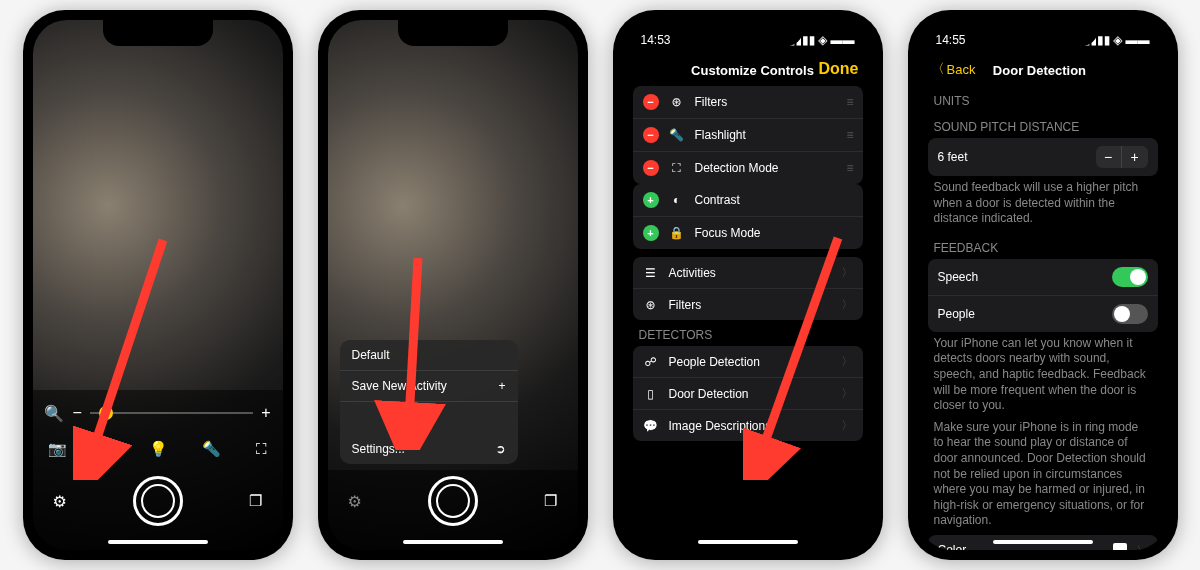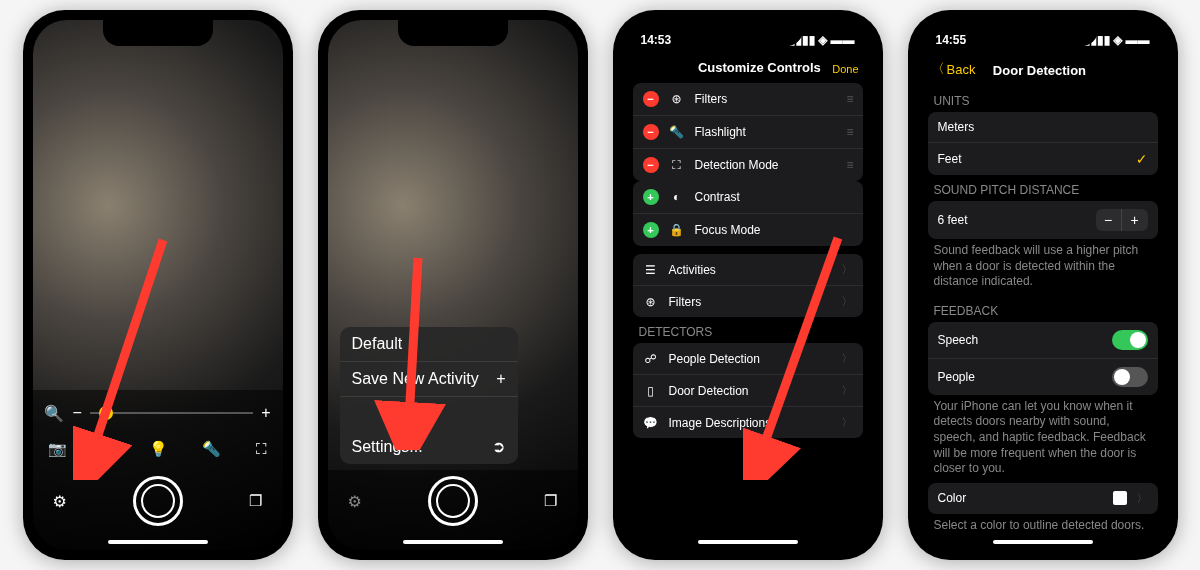--- a/index.html
+++ b/index.html
@@ -52,21 +52,21 @@
     background: #fff;
     border-radius: 3px;
     z-index: 50;
   }
   .status-bar {
     display: flex;
     justify-content: space-between;
     align-items: center;
     padding: 8px 18px 0;
     font-size: 12px;
-    font-weight: 700;
+    font-weight: 400;
     height: 32px;
   }
   .status-right { display: flex; gap: 3px; align-items: center; }
 
   
   .camera-view {
     position: absolute;
     top: 0; left: 0; right: 0; bottom: 0;
     background: radial-gradient(circle at 30% 35%, #8a8070 0%, #4a4540 30%, #1a1a1a 60%, #000 100%);
   }
@@ -136,36 +136,36 @@
     right: 60px;
     background: rgba(40,40,40,0.95);
     border-radius: 10px;
     overflow: hidden;
   }
   .popup-item {
     display: flex;
     justify-content: space-between;
     align-items: center;
     padding: 8px 12px;
-    font-size: 16px;
+    font-size: 12px;
     border-bottom: 0.5px solid rgba(255,255,255,0.1);
   }
   .popup-item:last-child { border-bottom: none; margin-top: 32px; }
 
   
   .dark-screen { background: #000; padding-top: 0; height: 100%; overflow: hidden; }
   .nav-bar {
     display: flex;
     justify-content: space-between;
     align-items: flex-end;
     padding: 8px 14px;
     font-size: 14px;
   }
   .nav-title { font-weight: 600; flex:1; text-align: center; font-size: 13px; }
-  .nav-done { color: #ffcc00; font-weight: 400; font-size: 11px; }
+  .nav-done { color: #ffcc00; font-weight: 700; font-size: 16px; }
   .nav-back { color: #ffcc00; font-size: 13px; display: flex; align-items: center; gap: 2px; }
   .nav-spacer { width: 50px; }
 
   .section-header {
     font-size: 12px;
     color: #888;
     padding: 8px 16px 4px;
     text-transform: uppercase;
   }
   .section-footer {
@@ -436,29 +436,20 @@
     <div class="nav-bar">
       <div class="nav-back">
         <span>〈</span>
         <span>Back</span>
       </div>
       <div class="nav-title">Door Detection</div>
       <div class="nav-spacer"></div>
     </div>
 
     <div class="section-header">UNITS</div>
-    <div class="list-group">
-      <div class="list-row">
-        <div class="row-label">Meters</div>
-      </div>
-      <div class="list-row">
-        <div class="row-label">Feet</div>
-        <div class="checkmark">✓</div>
-      </div>
-    </div>
 
     <div class="section-header">SOUND PITCH DISTANCE</div>
     <div class="list-group">
       <div class="list-row">
         <div class="row-label">6 feet</div>
         <div class="stepper">
           <button>−</button>
           <button>+</button>
         </div>
       </div>
@@ -474,20 +465,21 @@
           </div>
       </div>
       <div class="list-row">
         <div class="row-label">People</div>
         <div class="toggle off">
             <div class="toggle-knob"></div>
           </div>
       </div>
     </div>
     <div class="section-footer">Your iPhone can let you know when it detects doors nearby with sound, speech, and haptic feedback. Feedback will be more frequent when the door is closer to you.</div>
+    <div class="section-footer" style="padding-top:0;">Make sure your iPhone is in ring mode to hear the sound play or distance of door announced. Door Detection should not be relied upon in circumstances where you may be harmed or injured, in high-risk or emergency situations, or for navigation.</div>
 
     <div class="list-group">
       <div class="list-row">
         <div class="row-label">Color</div>
         <div class="color-swatch"></div>
         <div class="chevron">〉</div>
       </div>
     </div>
     <div class="section-footer">Select a color to outline detected doors.</div>
     <div class="home-indicator"></div>

